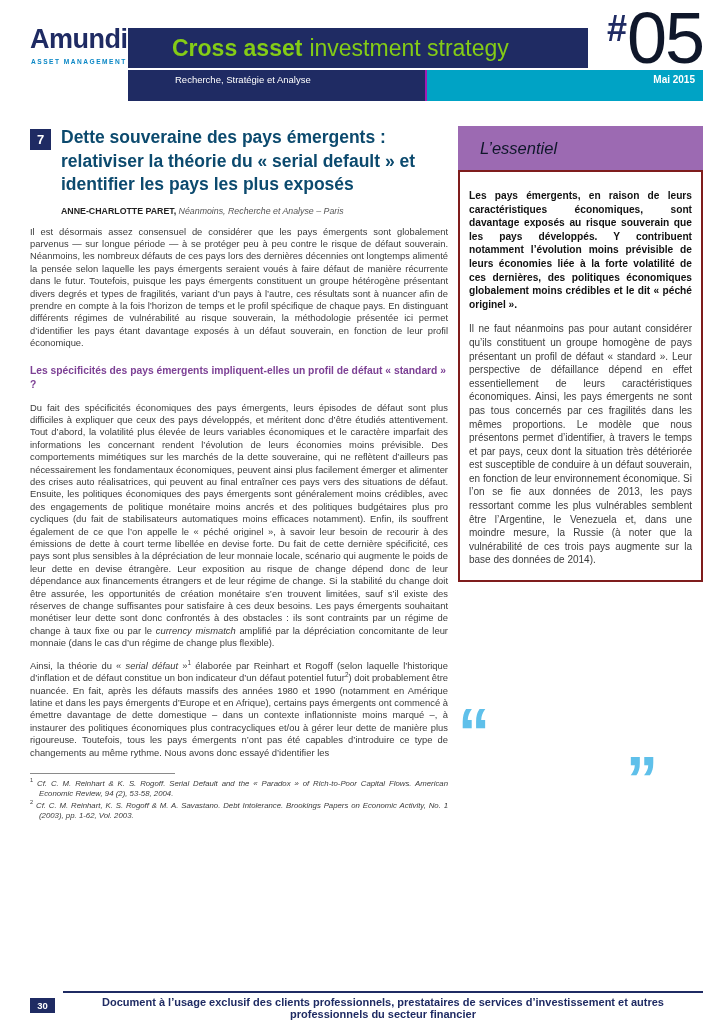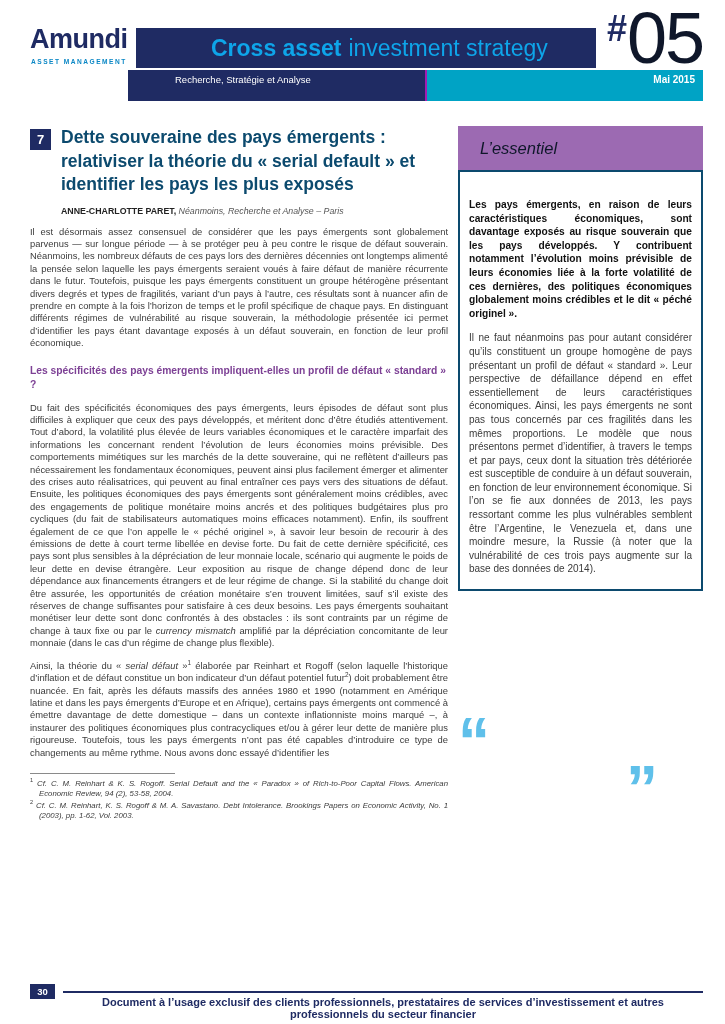--- a/index.html
+++ b/index.html
@@ -5,21 +5,21 @@
   * { margin:0; padding:0; box-sizing:border-box; }
   html,body { background:#ffffff; }
   body { font-family:"Liberation Sans", sans-serif; }
   .page { position:relative; width:725px; height:1024px; background:#fff; overflow:hidden; margin:0 auto; }
 
   
   .logo { position:absolute; left:30px; top:24px; width:96px; }
   .logo-brand { font-size:27px; font-weight:bold; color:#1f2b63; letter-spacing:-0.5px; }
   .logo-sub { font-size:6.6px; font-weight:bold; color:#0a87c5; letter-spacing:1.5px; margin-top:3px; margin-left:1px; white-space:nowrap; }
 
-  .banner { position:absolute; left:128px; top:28px; width:460px; height:40px; background:#1f2b63; color:#0ea5e9; display:flex; align-items:center; padding-left:75px;margin-left:8px; }
+  .banner { position:absolute; left:128px; top:28px; width:460px; height:40px; background:#1f2b63; color:#84cc16; display:flex; align-items:center; padding-left:44px; }
   .banner-strong { font-weight:bold; font-size:23px; }
   .banner-light { font-weight:normal; font-size:23px; margin-left:7px; }
 
   .issue { position:absolute; right:22px; top:0px; display:flex; align-items:flex-start; }
   .issue-hash { font-size:36px; font-weight:bold; color:#1f2b63; margin-top:8px; }
   .issue-num { font-size:72px; line-height:76px; color:#0f172a; letter-spacing:-2px; }
 
   .subbar { position:absolute; left:128px; top:70px; right:22px; height:31px; display:flex; }
   .subbar-left { width:297px; background:#1f2b63; color:#fff; font-size:9.5px; line-height:20px; padding-left:47px; white-space:nowrap; }
   .subbar-right { flex:1; background:#00a3c5; border-left:2px solid #a21caf; color:#fff; font-weight:bold; font-size:10px; line-height:20px; text-align:right; padding-right:8px; }
@@ -42,32 +42,32 @@
   .body-para sup { font-size:6.3px; vertical-align:super; line-height:0; }
   .subhead { margin-top:14px; color:#7d4195; font-weight:bold; font-size:10.3px; line-height:14px; }
 
   .footnotes { margin-top:14px; }
   .footnote-rule { width:145px; border-top:1px solid #8a8a8a; margin-bottom:5px; }
   .footnote { font-size:7.8px; line-height:9.7px; color:#3b3b3b; font-style:italic; padding-left:9px; text-indent:-9px; margin-top:3px; text-align:justify; }
   .footnote sup { font-style:normal; font-size:5.6px; vertical-align:super; line-height:0; }
 
   
   .essentiel-banner { height:44px; background:#9c6ab2; color:#0f172a; font-style:italic; font-size:16.5px; display:flex; align-items:center; padding-left:22px; }
-  .essentiel-box { border:2px solid #0c4a6e; background:#fff; padding:26px 9px 13px; text-align:justify; }
+  .essentiel-box { border:2px solid #7f1d1d; background:#fff; padding:17px 9px 13px; text-align:justify; }
   .box-bold { font-size:10.2px; line-height:13.6px; font-weight:bold; color:#111; }
   .box-body { margin-top:11px; font-size:10px; line-height:13.6px; color:#3b3b3b; }
 
   .pullquote { margin-top:120px; }
   .quote-open { font-size:64px; line-height:60px; height:42px; color:#5fc0ea; font-weight:bold; }
   .quote-text { margin-top:4px; padding-left:16px; font-size:15.5px; line-height:21.5px; color:#2f9fd8; }
   .quote-close { font-size:64px; line-height:60px; height:42px; color:#5fc0ea; font-weight:bold; margin-left:168px; margin-top:6px; }
 
   
   .footer { position:absolute; left:30px; right:22px; bottom:12px; height:28px; }
-  .page-num { position:absolute; left:0; top:0; width:25px; height:15px; background:#1f2b63; color:#fff; font-size:9.5px; font-weight:bold; text-align:center; line-height:15px; }
+  .page-num { position:absolute; left:0; top:14px; width:25px; height:15px; background:#1f2b63; color:#fff; font-size:9.5px; font-weight:bold; text-align:center; line-height:15px; }
   .footer-rule { margin-left:33px; border-top:2px solid #1f2b63; margin-top:7px; }
   .footer-text { margin-left:33px; margin-top:3px; text-align:center; font-size:11px; font-weight:bold; color:#1f2b63; }
 </style>
 </head>
 <body>
 
 <div class="page">
 
   <div class="logo">
     <div class="logo-brand">Amundi</div>

